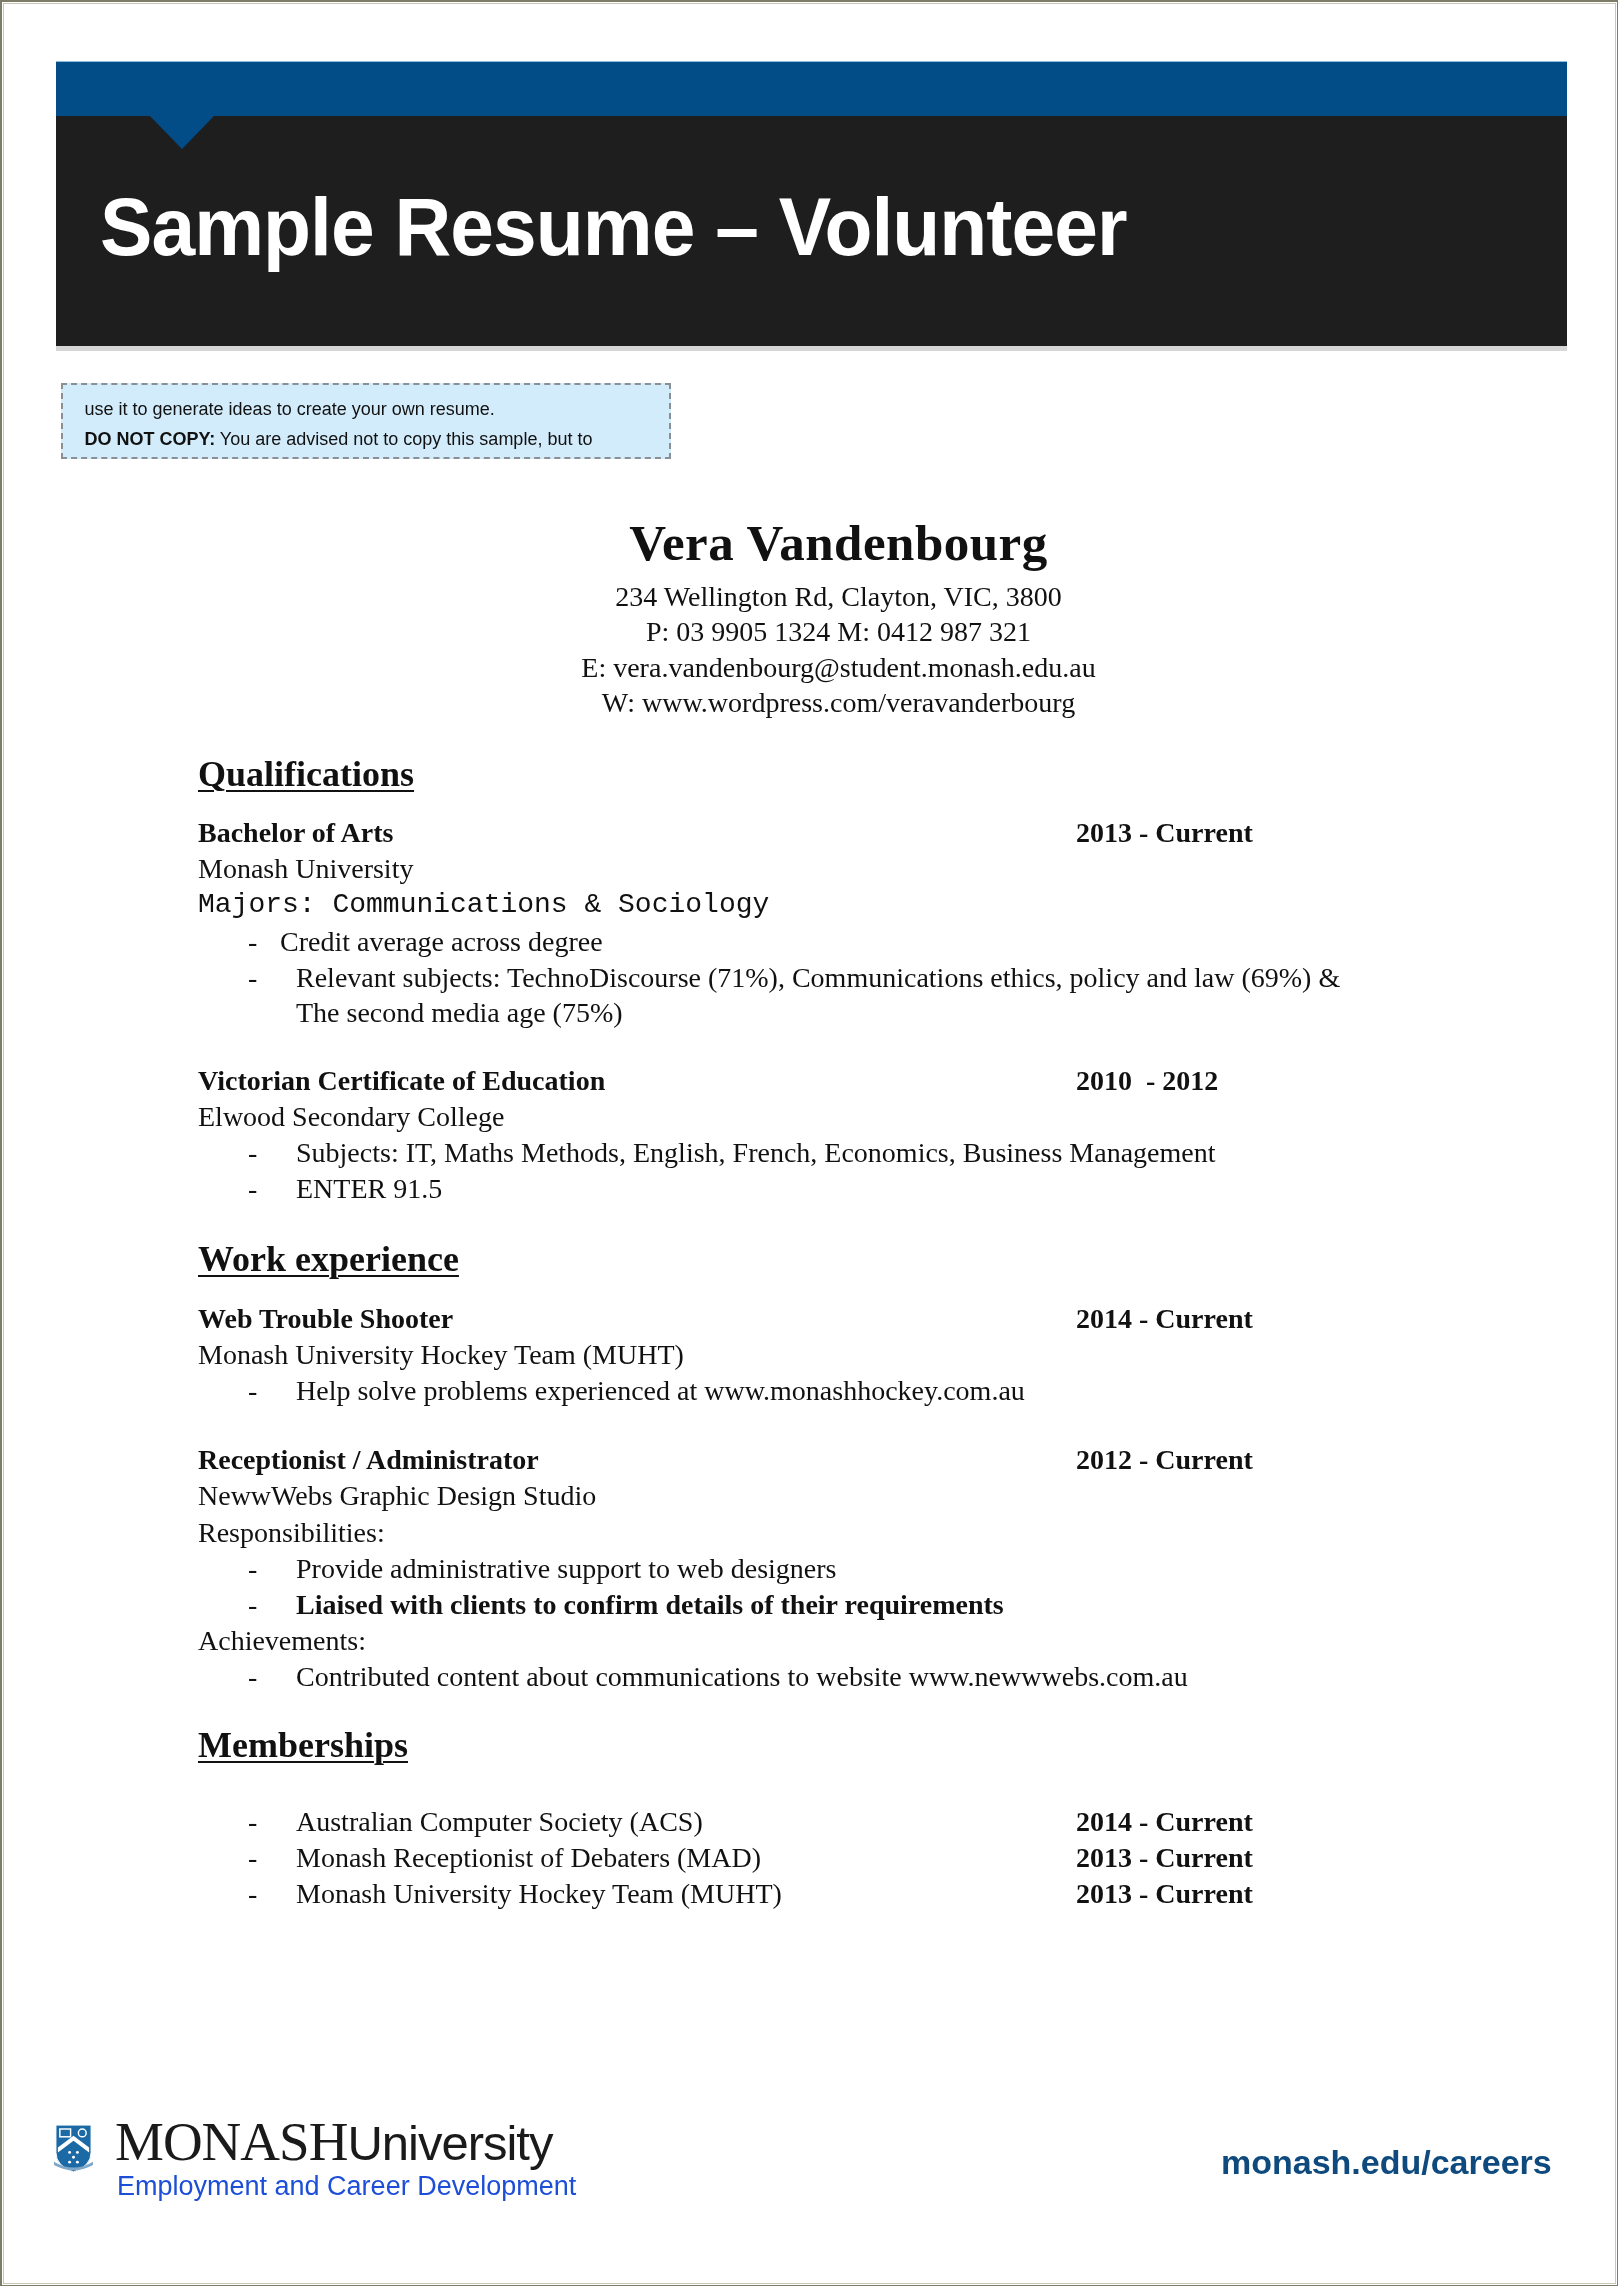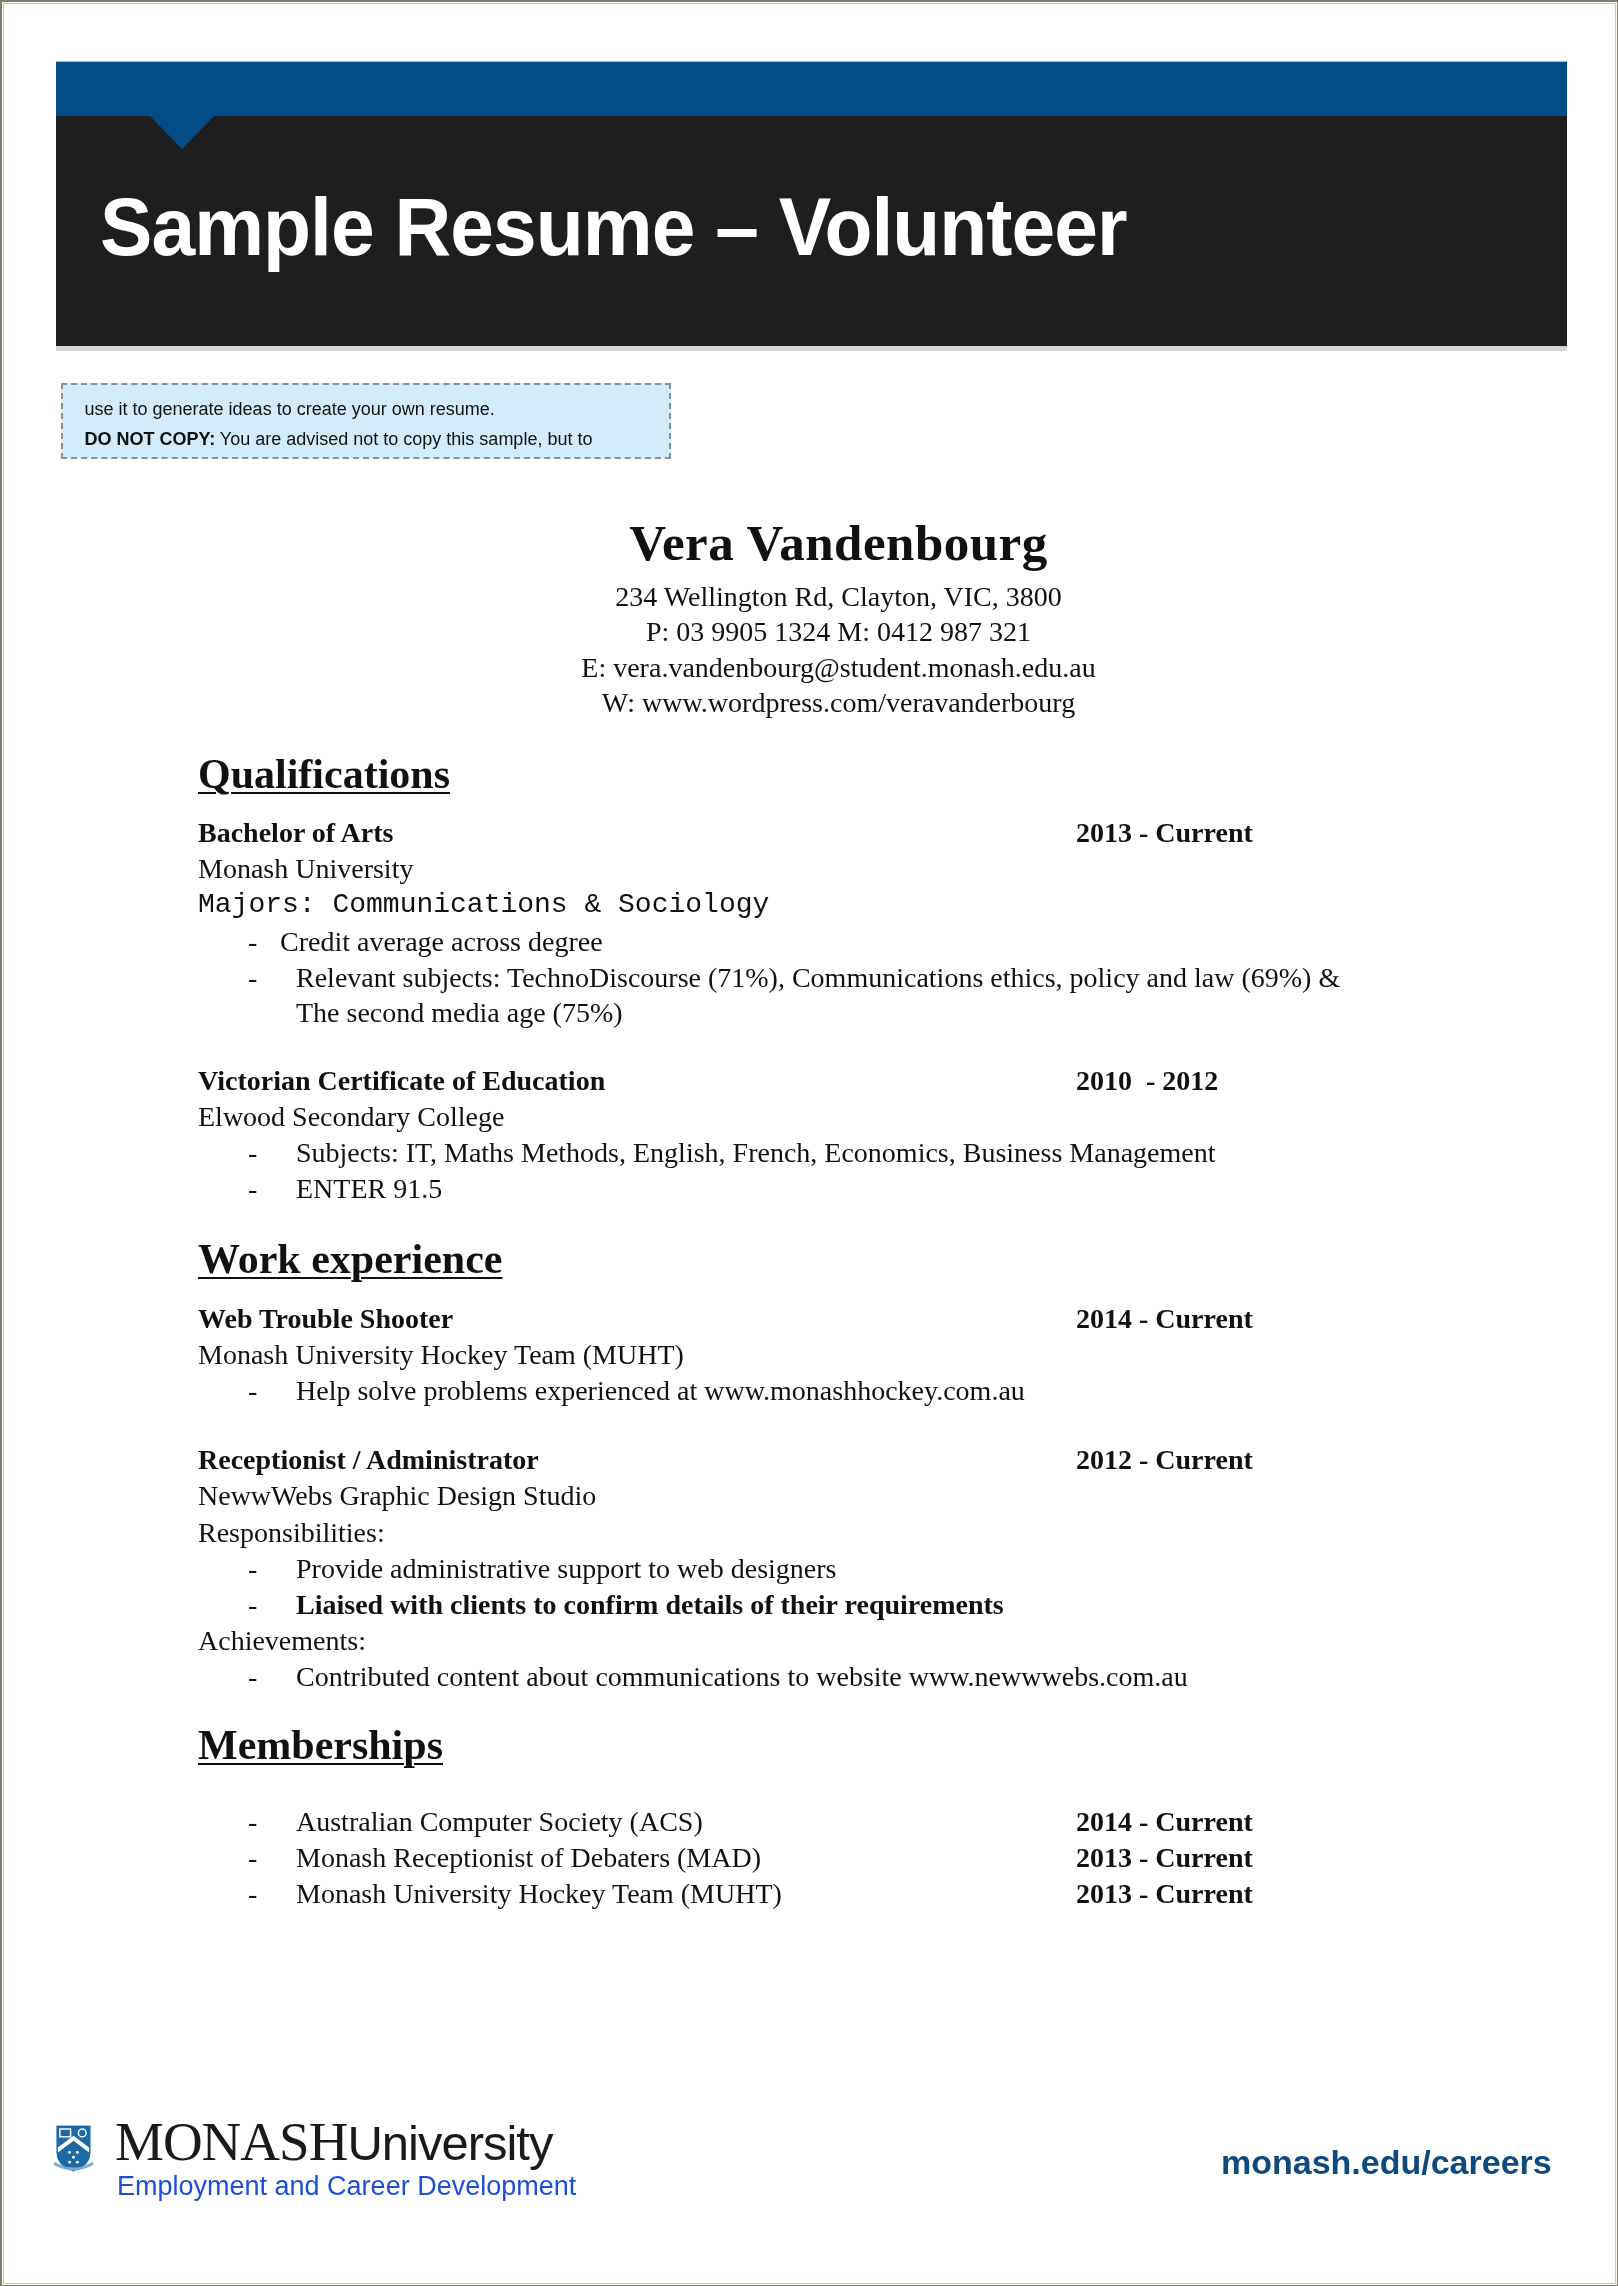--- a/index.html
+++ b/index.html
@@ -17,21 +17,21 @@
            font-size:81px; color:#ffffff; letter-spacing:-1px; white-space:nowrap; transform:scaleX(0.97); transform-origin:left; }
   .notice { position:absolute; left:61px; top:383px; width:610px; height:76px; box-sizing:border-box;
             background:#d3ecfb; border:2px dashed #8a8f94; padding:8.8px 19.5px 0 21.5px;
             font-family:"Liberation Sans",sans-serif; font-size:18px; line-height:30px; color:#111; }
   .notice b { font-weight:bold; }
   .center-block { position:absolute; left:0; width:1677px; text-align:center; }
   .name { top:514px; font-size:51px; font-weight:bold; font-family:"Liberation Serif",serif; letter-spacing:0.5px; }
   .contact { font-family:"Liberation Serif",serif; font-size:28px; line-height:35px; }
   .txt { position:absolute; font-family:"Liberation Serif",serif; font-size:28px; white-space:nowrap; line-height:35px; }
   .bold { font-weight:bold; }
-  .heading { font-weight:bold; font-size:42px; text-decoration:underline; text-underline-offset:3.9px; text-decoration-thickness:2px; }
+  .heading { font-weight:bold; font-size:36px; text-decoration:underline; text-underline-offset:3.9px; text-decoration-thickness:2px; }
   .dash { position:absolute; font-family:"Liberation Serif",serif; font-size:28px; line-height:35px; }
   .logo-shield { position:absolute; left:54px; top:2123px; width:39px; height:51px; }
   .logo-monash { position:absolute; left:115px; top:2110px; font-family:"Liberation Serif",serif; font-size:55px; color:#1a1a1a; letter-spacing:-1px; white-space:nowrap; }
   .logo-monash .uni { font-family:"Liberation Sans",sans-serif; font-weight:normal; font-size:49px; letter-spacing:-1px; }
   .logo-sub { position:absolute; left:117px; top:2171px; font-family:"Liberation Sans",sans-serif; font-size:27px; color:#1d4ed8; white-space:nowrap; }
   .careers-link { position:absolute; left:1221px; top:2143px; font-family:"Liberation Sans",sans-serif; font-weight:bold; font-size:34px; color:#0e4a7d; white-space:nowrap; text-decoration:none; }
 </style>
 </head>
 <body>
 

